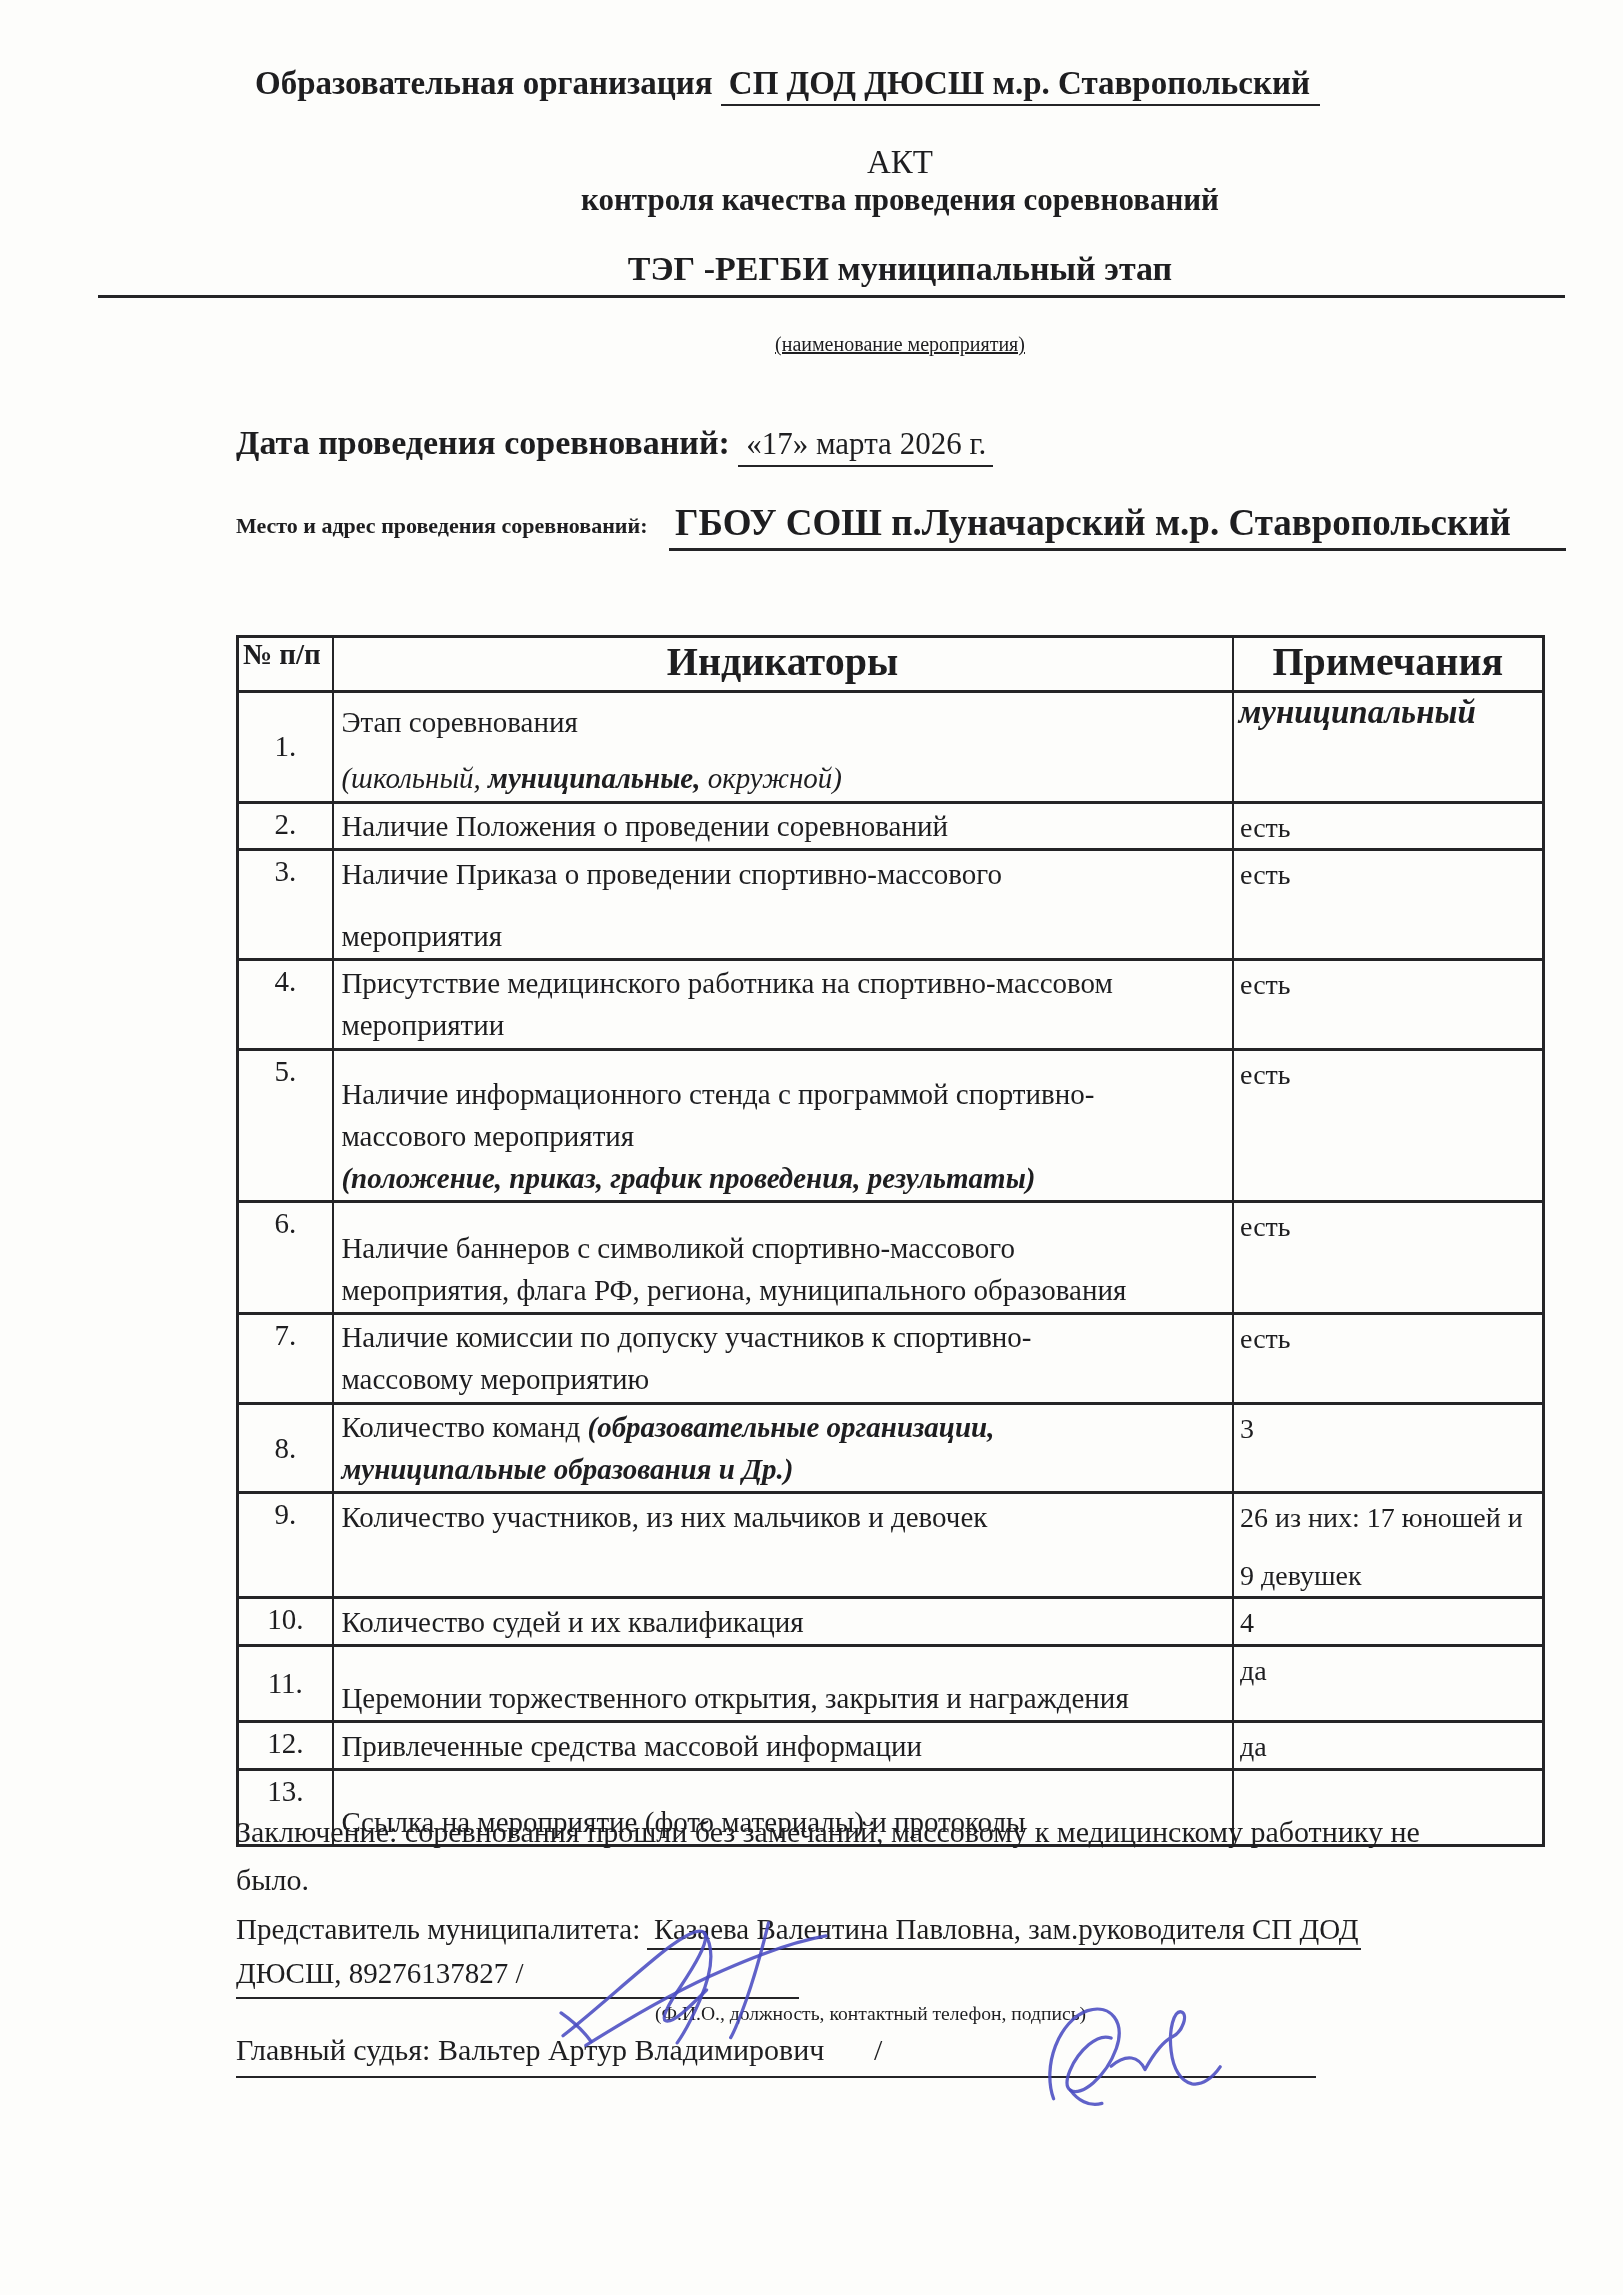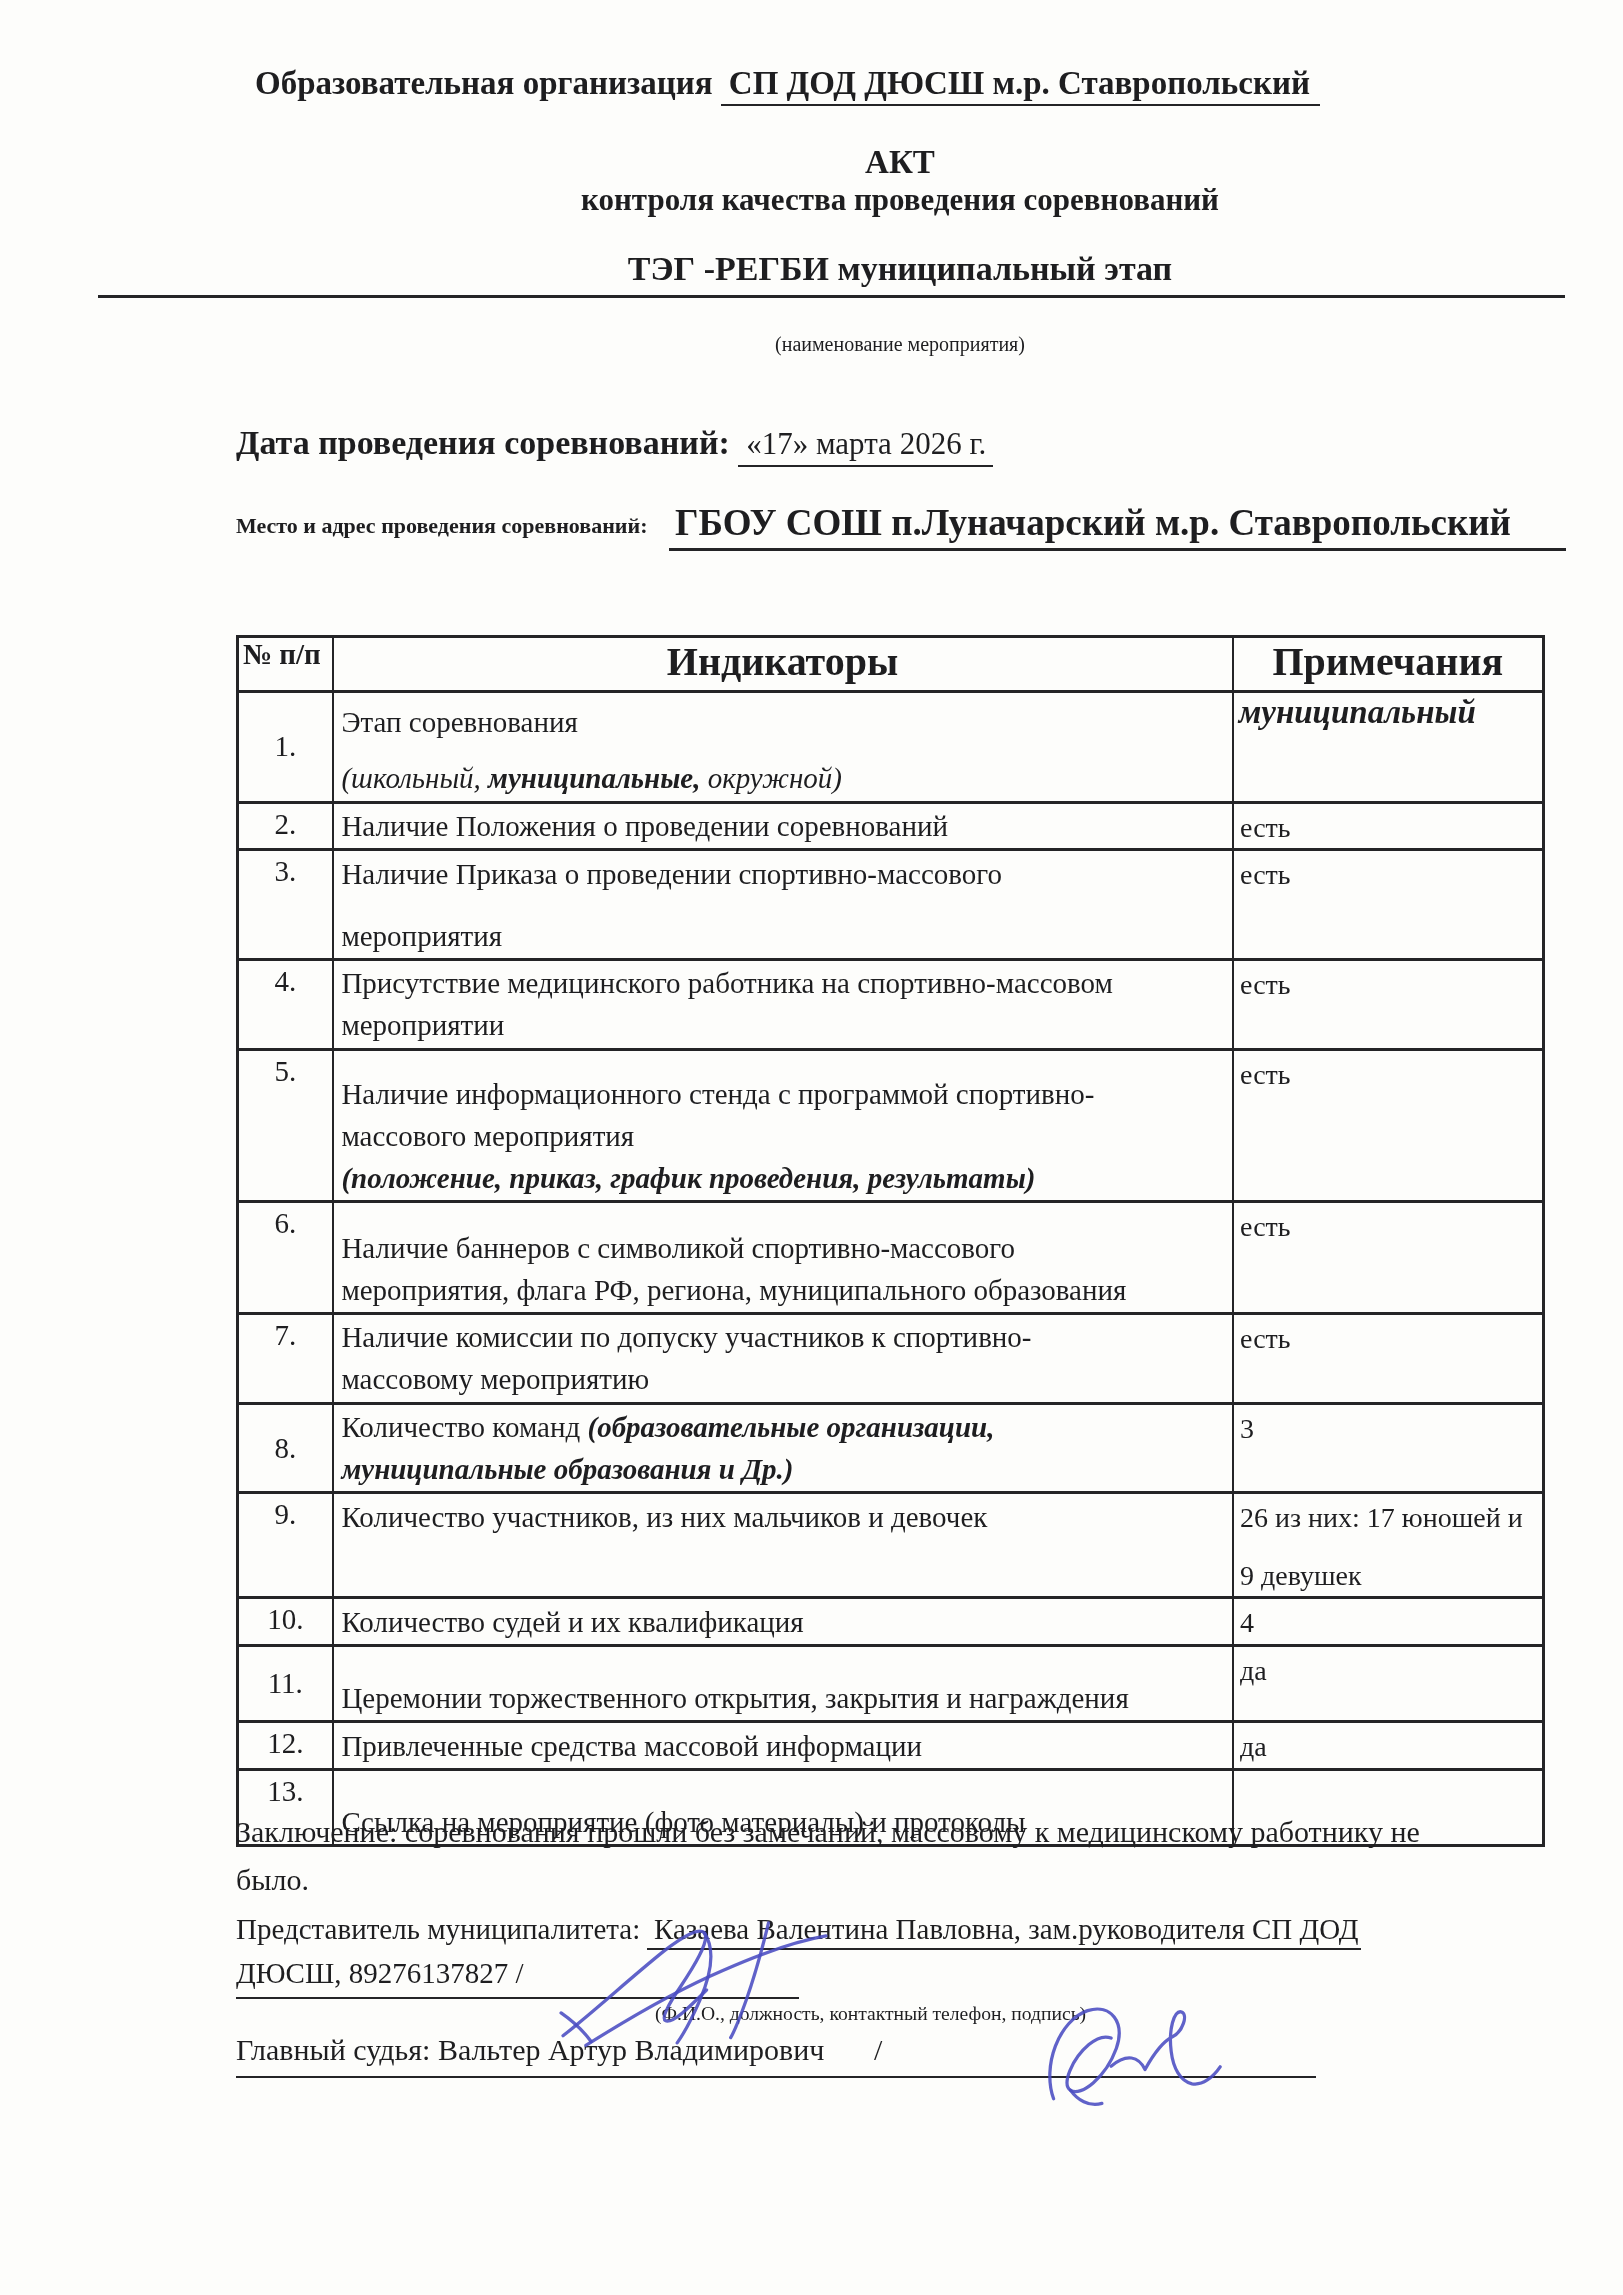--- a/index.html
+++ b/index.html
@@ -19,25 +19,25 @@
     overflow:hidden;
   }
   .abs{position:absolute;}
   .b{font-weight:bold;}
   .i{font-style:italic;}
   .ctr{transform:translateX(-50%);white-space:nowrap;}
 
   .org-line{top:65px;left:255px;font-size:33px;font-weight:bold;white-space:nowrap;}
   .org-line .val{border-bottom:2.6px solid var(--line);padding:0 10.5px 2.6px 7.9px;}
 
-  .title-akt{top:144px;left:900px;font-size:33px;font-weight:bold;}
+  .title-akt{top:144px;left:900px;font-size:33px;font-weight:normal;}
   .title-sub{top:182px;left:900px;font-size:31px;font-weight:bold;}
   .event-name{top:250px;left:900px;font-size:34px;font-weight:bold;}
   .event-underline{top:295px;left:98px;width:1467px;height:2.6px;background:var(--line);}
-  .event-caption{top:333px;left:900px;font-size:20px;}
+  .event-caption{top:333px;left:900px;font-size:20px;text-decoration:underline;}
 
   .date-line{top:424px;left:236px;font-size:34px;white-space:nowrap;}
   .date-line .lbl{font-weight:bold;}
   .date-line .val{font-size:31px;font-weight:normal;border-bottom:2.6px solid var(--line);padding:0 6.5px 3.9px 7.9px;}
 
   .place-line{top:501px;left:236px;width:1330px;display:flex;align-items:center;}
   .place-line .lbl{font-size:22px;font-weight:bold;white-space:nowrap;}
   .place-line .uwrap{flex:1;display:flex;align-items:baseline;border-bottom:3.3px solid var(--line);padding-bottom:3.9px;margin-left:21px;}
   .place-line .val{font-size:37px;font-weight:bold;white-space:nowrap;padding-left:6.5px;}
 

